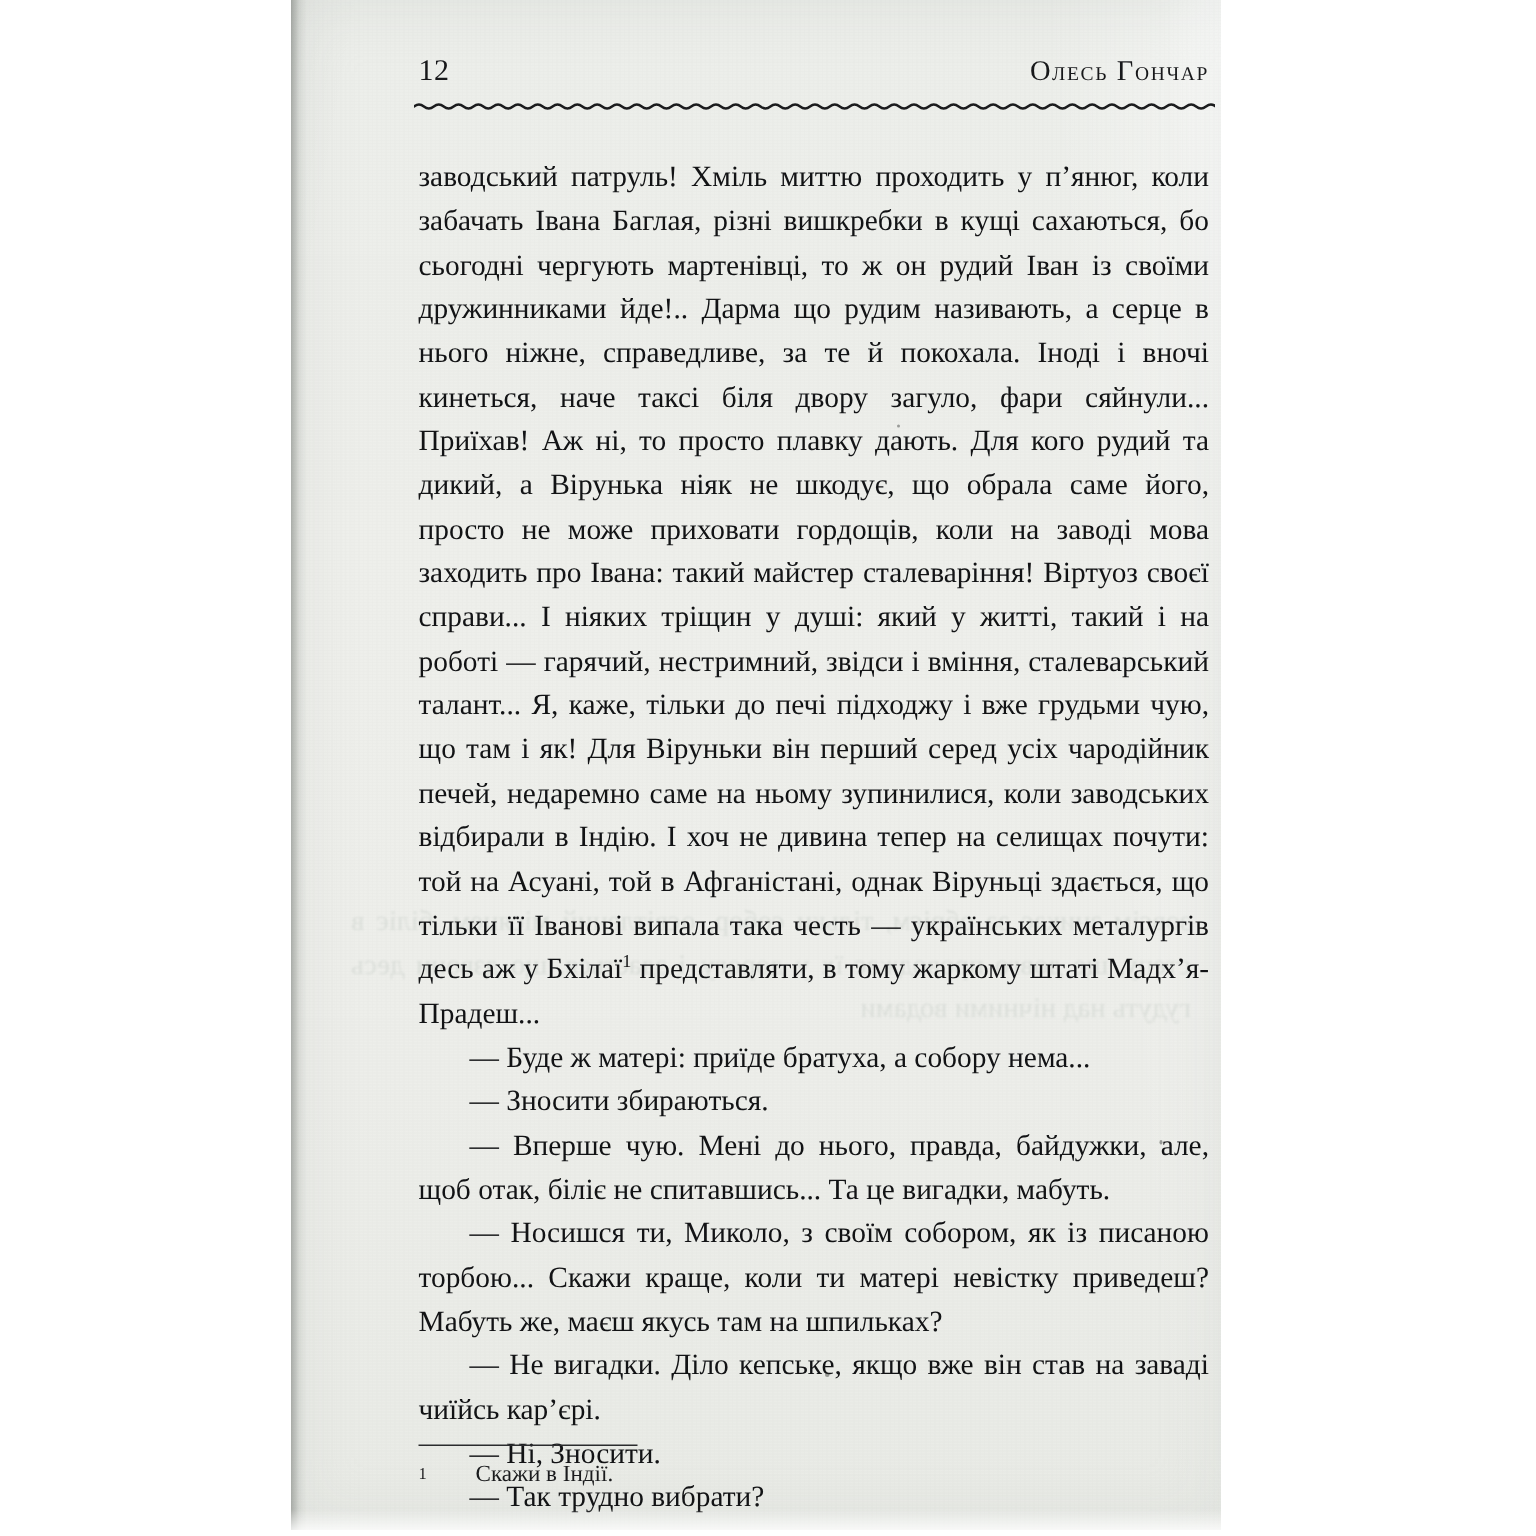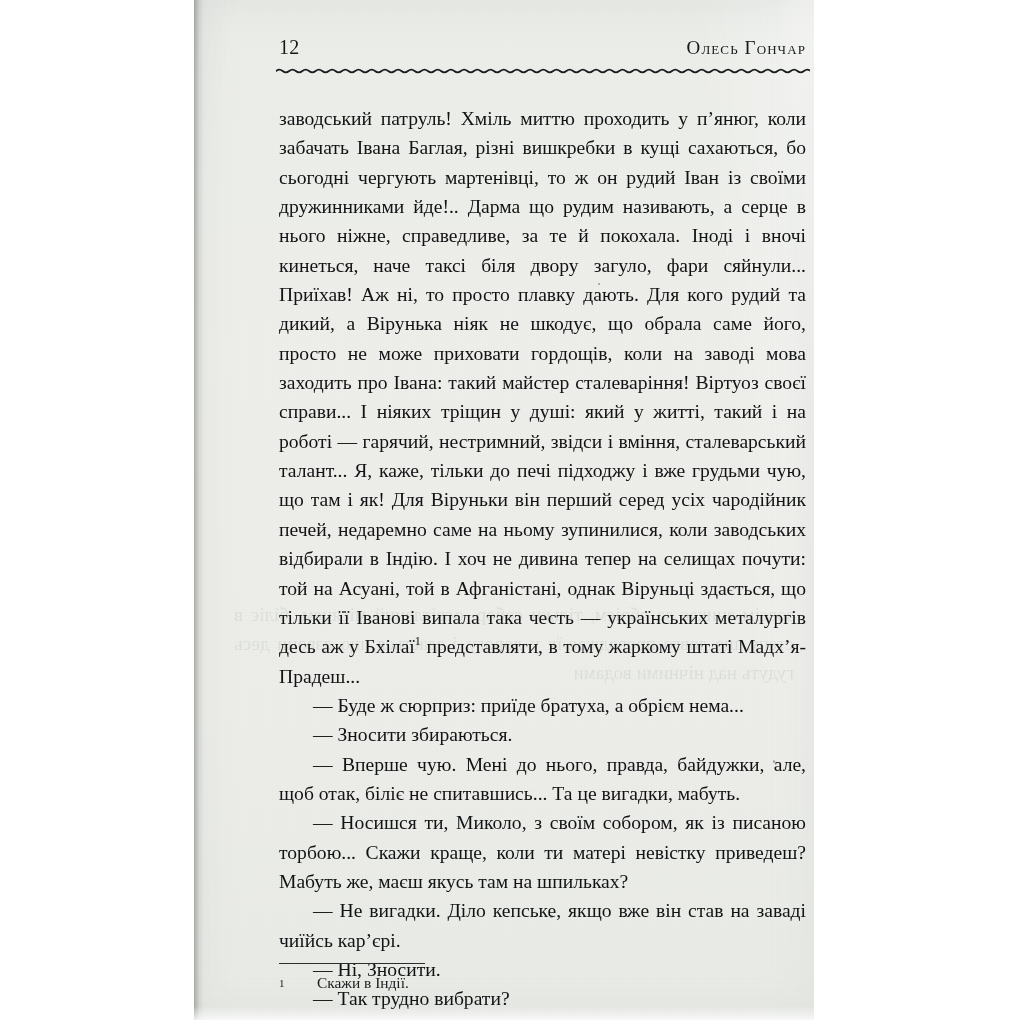--- a/index.html
+++ b/index.html
@@ -213,21 +213,21 @@
         <span class="folio">12</span>
         <span class="author">Олесь Гончар</span>
       </div>
 
       <svg class="wave" viewBox="0 0 534 16" preserveAspectRatio="none">
         <path id="wavepath" fill="none" stroke="#1b1c1e" stroke-width="1.7" stroke-linecap="round" d="M 0 9 q 3.30 -2.6 6.60 0 q 3.30 2.6 6.60 0 q 3.30 -2.6 6.60 0 q 3.30 2.6 6.60 0 q 3.30 -2.6 6.60 0 q 3.30 2.6 6.60 0 q 3.30 -2.6 6.60 0 q 3.30 2.6 6.60 0 q 3.30 -2.6 6.60 0 q 3.30 2.6 6.60 0 q 3.30 -2.6 6.60 0 q 3.30 2.6 6.60 0 q 3.30 -2.6 6.60 0 q 3.30 2.6 6.60 0 q 3.30 -2.6 6.60 0 q 3.30 2.6 6.60 0 q 3.30 -2.6 6.60 0 q 3.30 2.6 6.60 0 q 3.30 -2.6 6.60 0 q 3.30 2.6 6.60 0 q 3.30 -2.6 6.60 0 q 3.30 2.6 6.60 0 q 3.30 -2.6 6.60 0 q 3.30 2.6 6.60 0 q 3.30 -2.6 6.60 0 q 3.30 2.6 6.60 0 q 3.30 -2.6 6.60 0 q 3.30 2.6 6.60 0 q 3.30 -2.6 6.60 0 q 3.30 2.6 6.60 0 q 3.30 -2.6 6.60 0 q 3.30 2.6 6.60 0 q 3.30 -2.6 6.60 0 q 3.30 2.6 6.60 0 q 3.30 -2.6 6.60 0 q 3.30 2.6 6.60 0 q 3.30 -2.6 6.60 0 q 3.30 2.6 6.60 0 q 3.30 -2.6 6.60 0 q 3.30 2.6 6.60 0 q 3.30 -2.6 6.60 0 q 3.30 2.6 6.60 0 q 3.30 -2.6 6.60 0 q 3.30 2.6 6.60 0 q 3.30 -2.6 6.60 0 q 3.30 2.6 6.60 0 q 3.30 -2.6 6.60 0 q 3.30 2.6 6.60 0 q 3.30 -2.6 6.60 0 q 3.30 2.6 6.60 0 q 3.30 -2.6 6.60 0 q 3.30 2.6 6.60 0 q 3.30 -2.6 6.60 0 q 3.30 2.6 6.60 0 q 3.30 -2.6 6.60 0 q 3.30 2.6 6.60 0 q 3.30 -2.6 6.60 0 q 3.30 2.6 6.60 0 q 3.30 -2.6 6.60 0 q 3.30 2.6 6.60 0 q 3.30 -2.6 6.60 0 q 3.30 2.6 6.60 0 q 3.30 -2.6 6.60 0 q 3.30 2.6 6.60 0 q 3.30 -2.6 6.60 0 q 3.30 2.6 6.60 0 q 3.30 -2.6 6.60 0 q 3.30 2.6 6.60 0 q 3.30 -2.6 6.60 0 q 3.30 2.6 6.60 0 q 3.30 -2.6 6.60 0 q 3.30 2.6 6.60 0 q 3.30 -2.6 6.60 0 q 3.30 2.6 6.60 0 q 3.30 -2.6 6.60 0 q 3.30 2.6 6.60 0 q 3.30 -2.6 6.60 0 q 3.30 2.6 6.60 0 q 3.30 -2.6 6.60 0 q 3.30 2.6 6.60 0 q 3.30 -2.6 6.60 0 q 3.30 2.6 6.60 0"></path>
       </svg>
 
       <div class="body" id="bodycopy">
           <p>заводський патруль! Хміль миттю проходить у п’янюг, коли забачать Івана Баглая, різні вишкребки в кущі сахаються, бо сьогодні чергують мартенівці, то ж он рудий Іван із своїми дружинниками йде!.. Дарма що рудим називають, а серце в нього ніжне, справедливе, за те й покохала. Іноді і вночі кинеться, наче таксі біля двору загуло, фари сяйнули... Приїхав! Аж ні, то просто плавку дають. Для кого рудий та дикий, а Вірунька ніяк не шкодує, що обрала саме його, просто не може приховати гордощів, коли на заводі мова заходить про Івана: такий майстер сталеваріння! Віртуоз своєї справи... І ніяких тріщин у душі: який у житті, такий і на роботі — гарячий, нестримний, звідси і вміння, сталеварський талант... Я, каже, тільки до печі підходжу і вже грудьми чую, що там і як! Для Віруньки він перший серед усіх чародійник печей, недаремно саме на ньому зупинилися, коли заводських відбирали в Індію. І хоч не дивина тепер на селищах почути: той на Асуані, той в Афганістані, однак Віруньці здається, що тільки її Іванові випала така честь — українських металургів десь аж у Бхілаї<sup class="sup">1</sup> представляти, в тому жаркому штаті Мадх’я-Прадеш...</p>
-          <p class="dlg">— Буде ж сюрприз: приїде братуха, а обрієм нема...</p>
+          <p class="dlg">— Буде ж матері: приїде братуха, а собору нема...</p>
           <p class="dlg">— Зносити збираються.</p>
           <p class="dlg">— Вперше чую. Мені до нього, правда, байдужки, але, щоб отак, біліє не спитавшись... Та це вигадки, мабуть.</p>
           <p class="dlg">— Носишся ти, Миколо, з своїм собором, як із писаною торбою... Скажи краще, коли ти матері невістку приведеш? Мабуть же, маєш якусь там на шпильках?</p>
           <p class="dlg">— Не вигадки. Діло кепське, якщо вже він став на заваді чиїйсь кар’єрі.</p>
           <p class="dlg">— Ні, Зносити.</p>
           <p class="dlg">— Так трудно вибрати?</p>
         </div>
 
       <div class="fnrule"></div>
       <div class="footnote">

